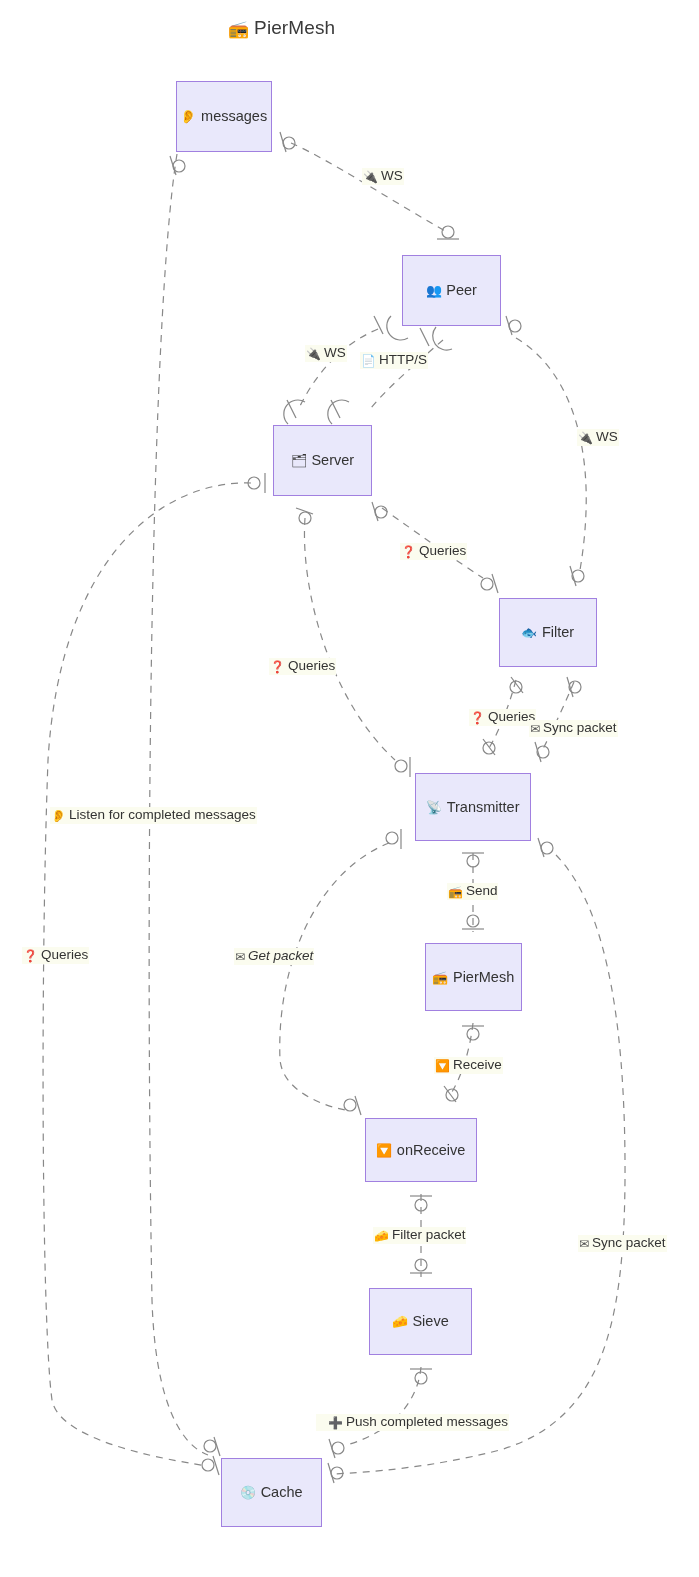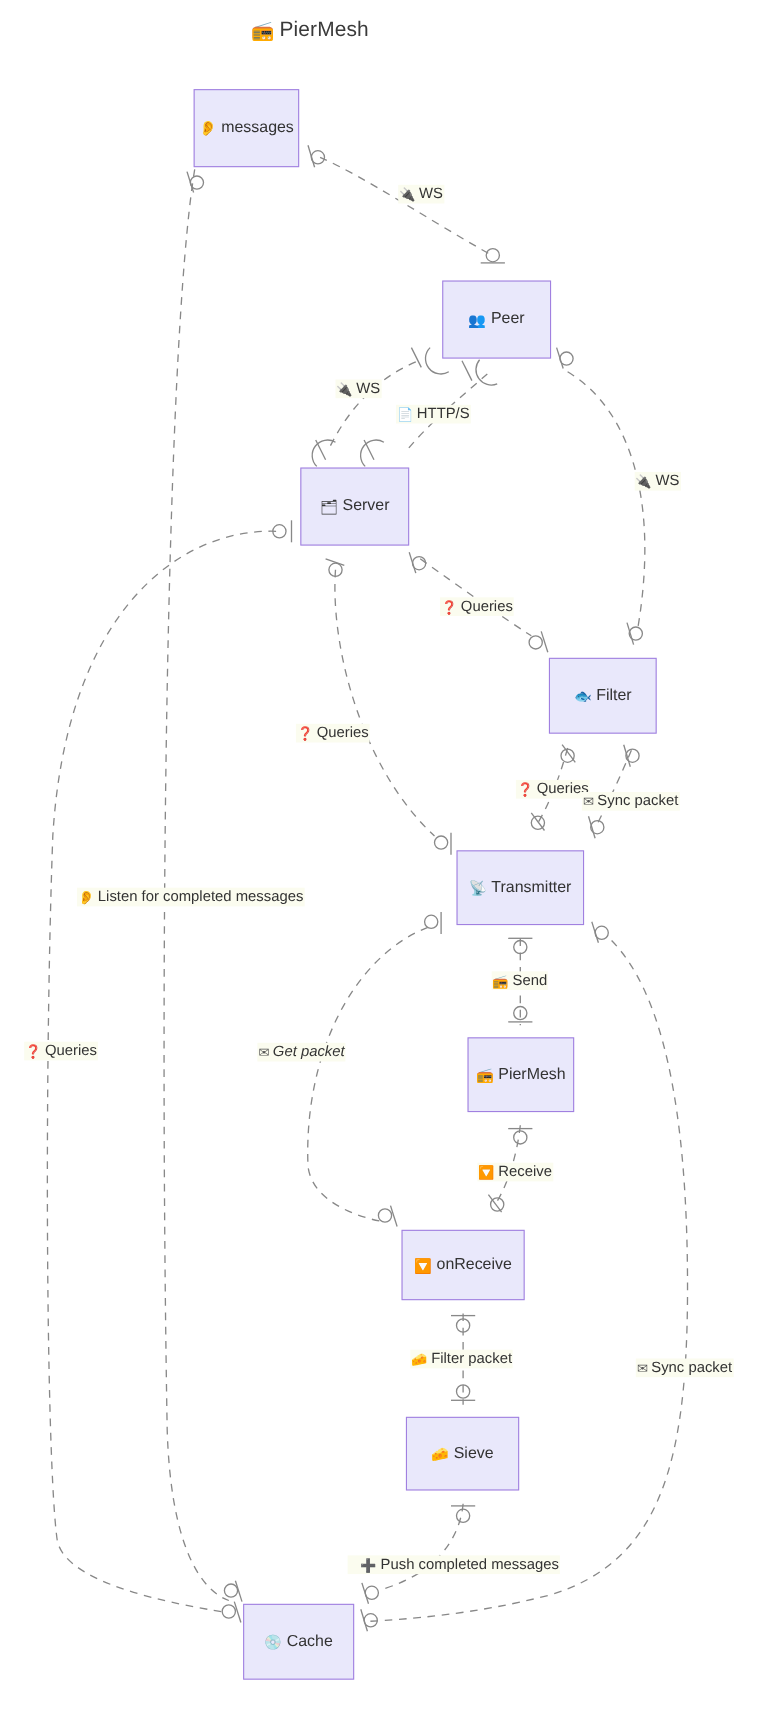--- a/index.html
+++ b/index.html
@@ -252,39 +252,39 @@
     <span class="n-emoji">💿</span>
       <span class="n-label">Cache</span>
   </div>
 
   <div class="edge-label" style="left: 362px; top: 168px;">
     <span class="e-emoji">🔌</span><span>WS</span>
   </div>
   <div class="edge-label" style="left: 305px; top: 345px;">
     <span class="e-emoji">🔌</span><span>WS</span>
   </div>
-  <div class="edge-label" style="left: 360px; top: 368px;">
+  <div class="edge-label" style="left: 360px; top: 352px;">
     <span class="e-emoji">📄</span><span>HTTP/S</span>
   </div>
   <div class="edge-label" style="left: 577px; top: 429px;">
     <span class="e-emoji">🔌</span><span>WS</span>
   </div>
   <div class="edge-label q-sym" style="left: 400px; top: 543px;">
     <span class="e-emoji">❓</span><span>Queries</span>
   </div>
   <div class="edge-label q-sym" style="left: 269px; top: 658px;">
     <span class="e-emoji">❓</span><span>Queries</span>
   </div>
   <div class="edge-label q-sym" style="left: 469px; top: 709px;">
     <span class="e-emoji">❓</span><span>Queries</span>
   </div>
   <div class="edge-label plain-sym" style="left: 529px; top: 720px;">
     <span class="e-emoji">✉</span><span>Sync packet</span>
   </div>
-  <div class="edge-label" style="left: 50px; top: 807px; margin-left: 20px;">
+  <div class="edge-label" style="left: 50px; top: 807px;">
     <span class="e-emoji">👂</span><span>Listen for completed messages</span>
   </div>
   <div class="edge-label" style="left: 447px; top: 883px;">
     <span class="e-emoji">📻</span><span>Send</span>
   </div>
   <div class="edge-label plain-sym" style="left: 234px; top: 948px; font-style: italic;">
     <span class="e-emoji">✉</span><span>Get packet</span>
   </div>
   <div class="edge-label q-sym" style="left: 22px; top: 947px;">
     <span class="e-emoji">❓</span><span>Queries</span>

